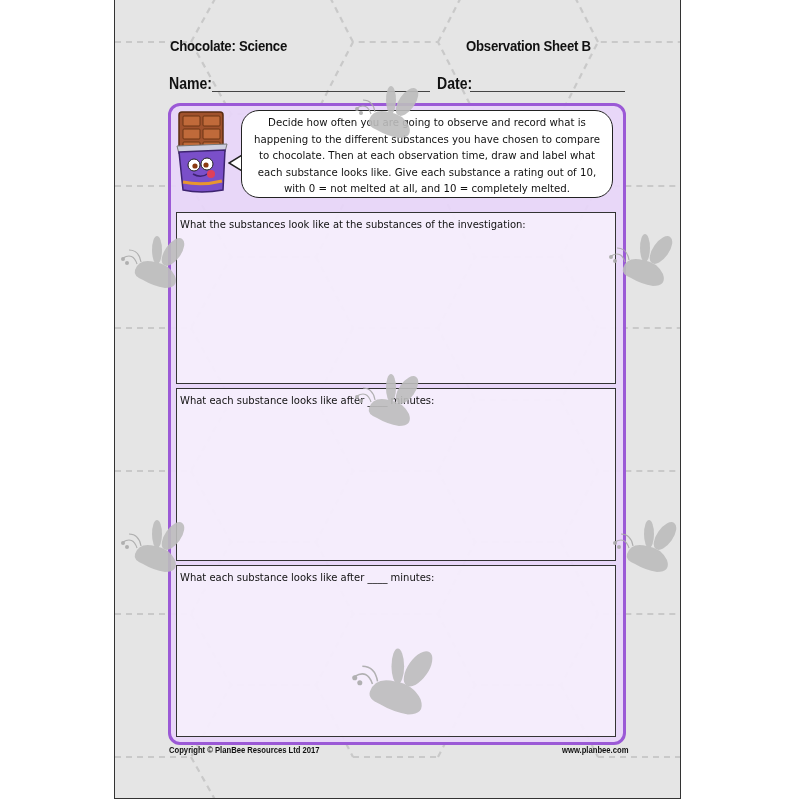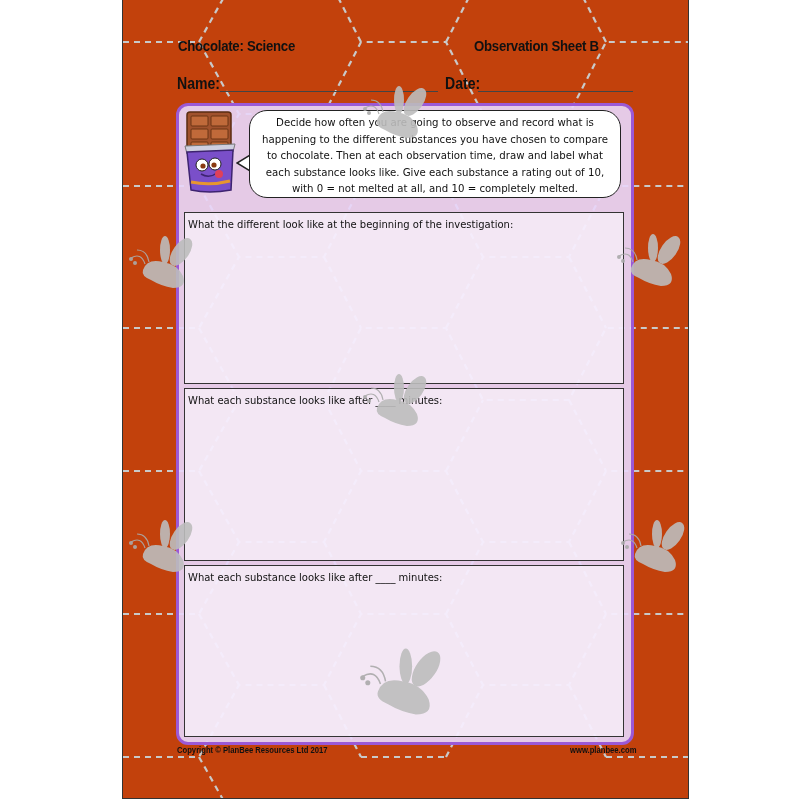--- a/index.html
+++ b/index.html
@@ -1,19 +1,19 @@
 <!DOCTYPE html>
 <html><head>
   <meta charset="utf-8">
   <style>
     html, body { margin: 0; padding: 0; background: #ffffff; }
     body { width: 800px; height: 800px; position: relative; overflow: hidden; font-family: "DejaVu Sans", sans-serif; }
     .sheet {
-      position: absolute; left: 122px; top: 0; width: 565px; height: 798px;
-      border: 1px solid #333; border-top: none; background: #c2410c; overflow: hidden;
+      position: absolute; left: 114px; top: 0; width: 565px; height: 798px;
+      border: 1px solid #333; border-top: none; background: #e5e5e5; overflow: hidden;
     }
     .hexbg { position: absolute; left: 0; top: 0; width: 565px; height: 798px; }
     .title { position: absolute; font-family: "Liberation Sans", sans-serif; font-weight: bold; font-size: 15px; color: #111; letter-spacing: -0.3px; transform: scaleX(0.88); transform-origin: left top; }
     .title-left { left: 55px; top: 37px; }
     .title-right { left: 351px; top: 37px; }
     .field-label { position: absolute; font-family: "Liberation Sans", sans-serif; font-weight: bold; font-size: 16px; color: #111; transform: scaleX(0.88); transform-origin: left top; }
     .name-label { left: 54px; top: 75px; }
     .date-label { left: 322px; top: 75px; }
     .field-line { position: absolute; height: 0; border-bottom: 1.5px solid #444; }
     .name-line { left: 97px; top: 91px; width: 218px; }
@@ -102,21 +102,21 @@
       <path d="M18 64 Q26 69 34 63" stroke="#3d2370" stroke-width="1.5" fill="none"></path>
       <circle cx="36" cy="64" r="4" fill="#e0405a"></circle>
     </svg>
 
     <svg class="bubble-tail" viewBox="0 0 16 22" xmlns="http://www.w3.org/2000/svg">
       <path d="M16 2 L1 11 L16 20" fill="#fff" stroke="#222" stroke-width="1.5"></path>
     </svg>
     <div class="bubble">Decide how often you are going to observe and record what is happening to the different substances you have chosen to compare to chocolate. Then at each observation time, draw and label what each substance looks like. Give each substance a rating out of 10, with 0 = not melted at all, and 10 = completely melted.</div>
 
     <div class="obs-box box1">
-      <span class="lbl">What the different look like at the beginning of the investigation:</span>
+      <span class="lbl">What the substances look like at the substances of the investigation:</span>
     </div>
     <div class="obs-box box2">
       <span class="lbl">What each substance looks like after ____ minutes:</span>
     </div>
     <div class="obs-box box3">
       <span class="lbl">What each substance looks like after ____ minutes:</span>
     </div>
   </div>
 
   <div class="footer footer-left">Copyright © PlanBee Resources Ltd 2017</div>

